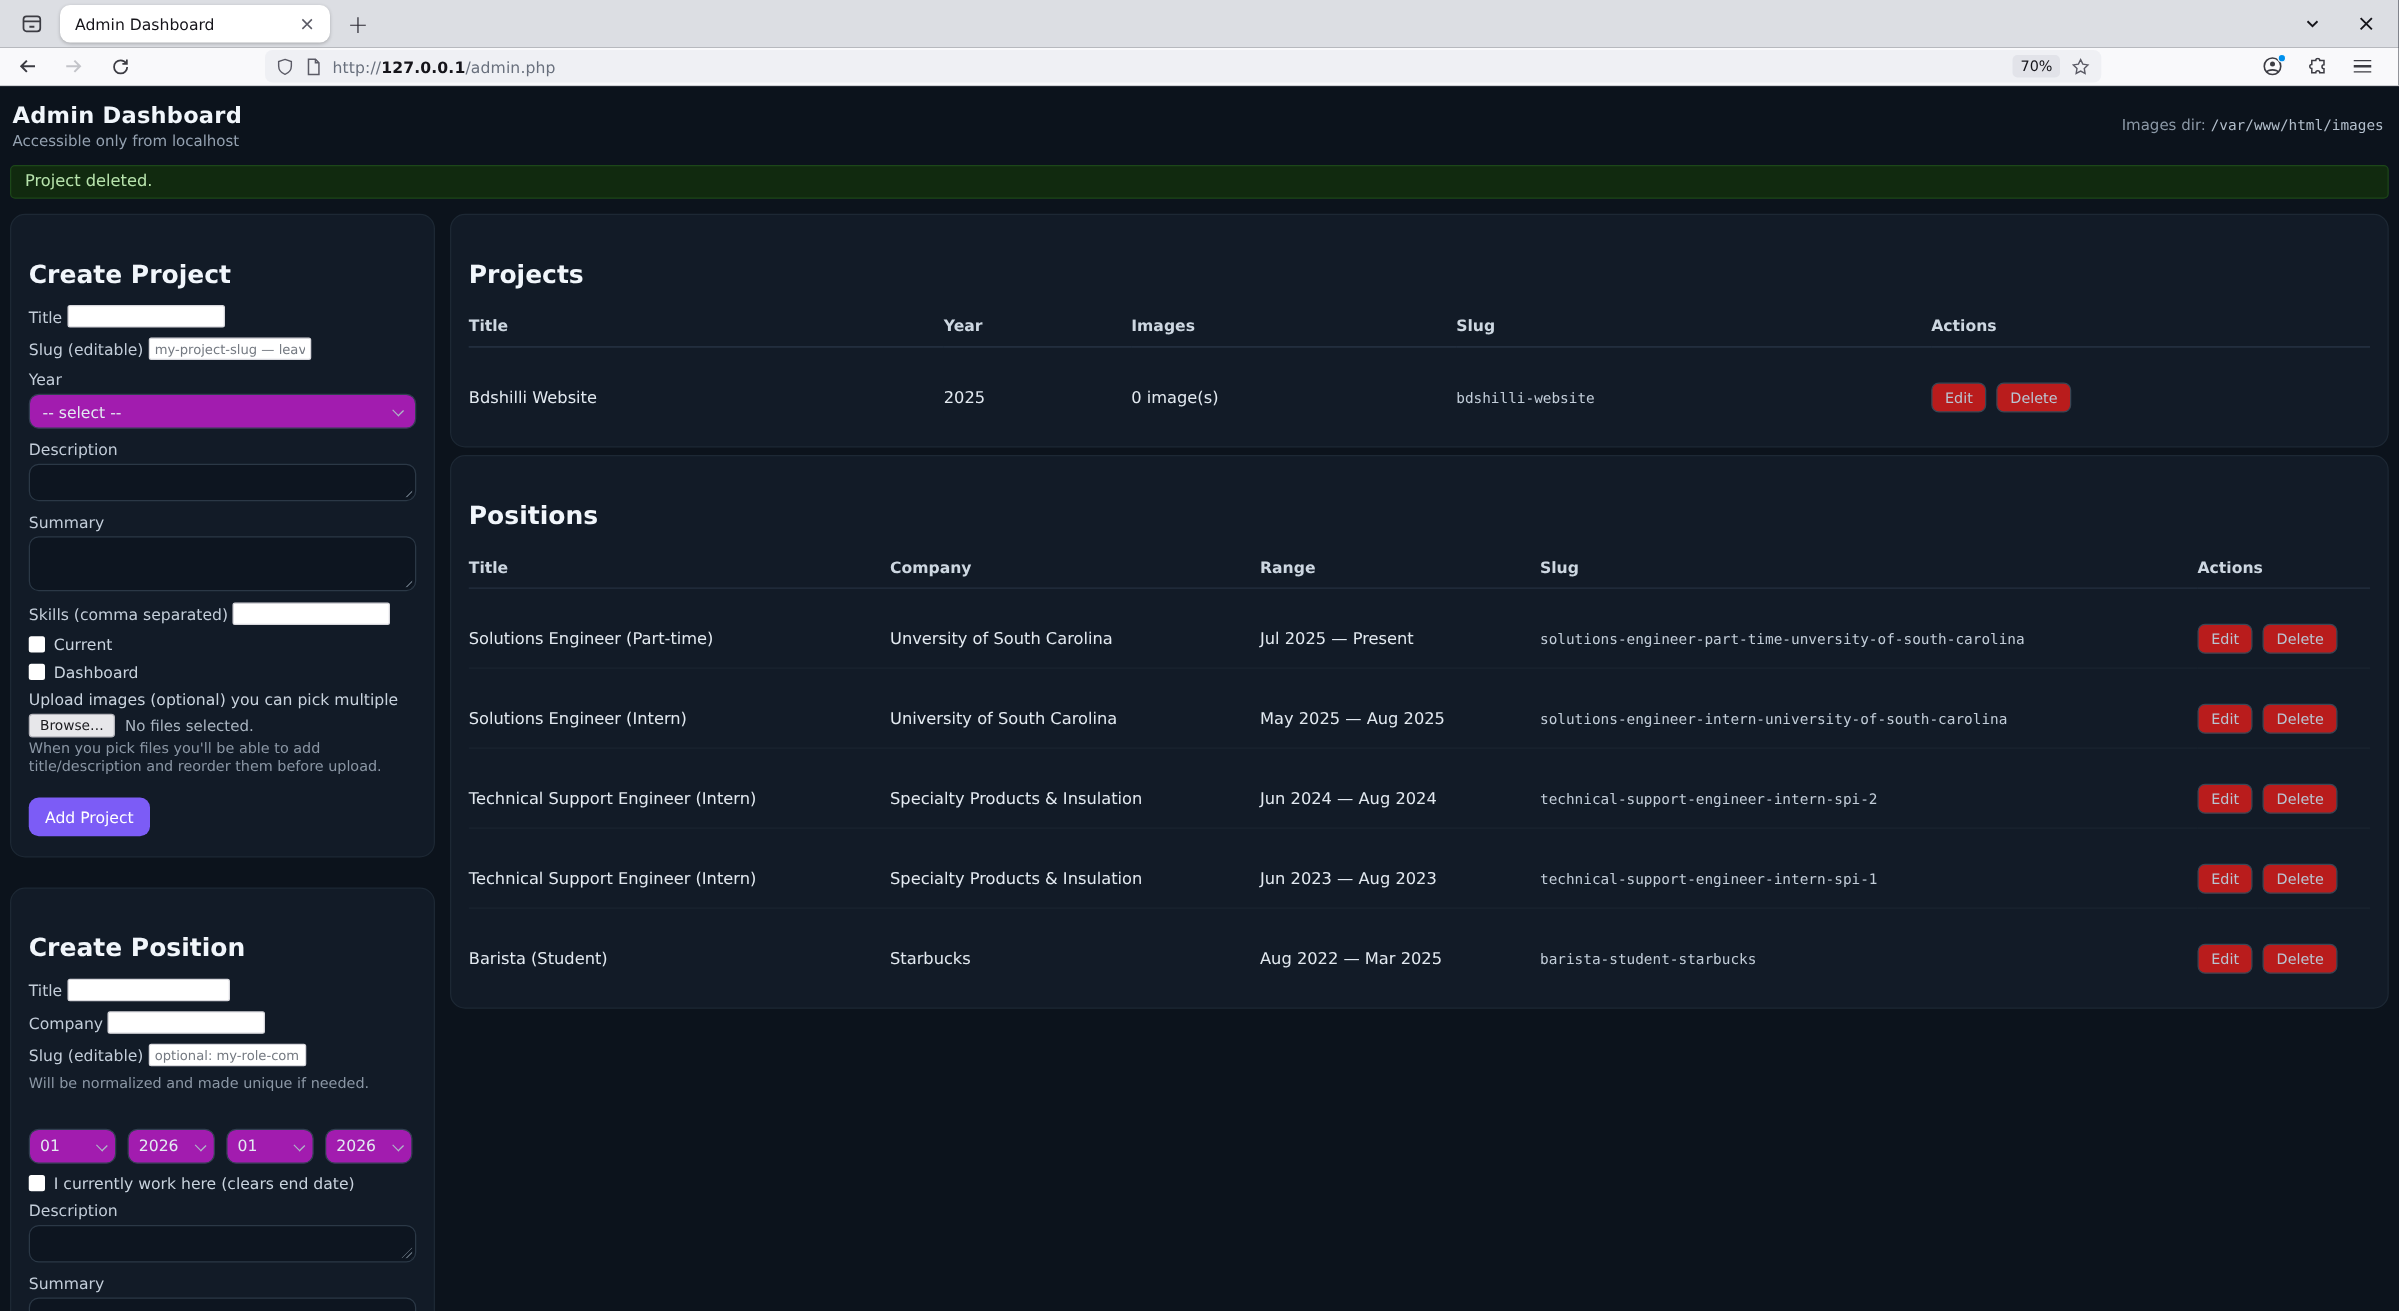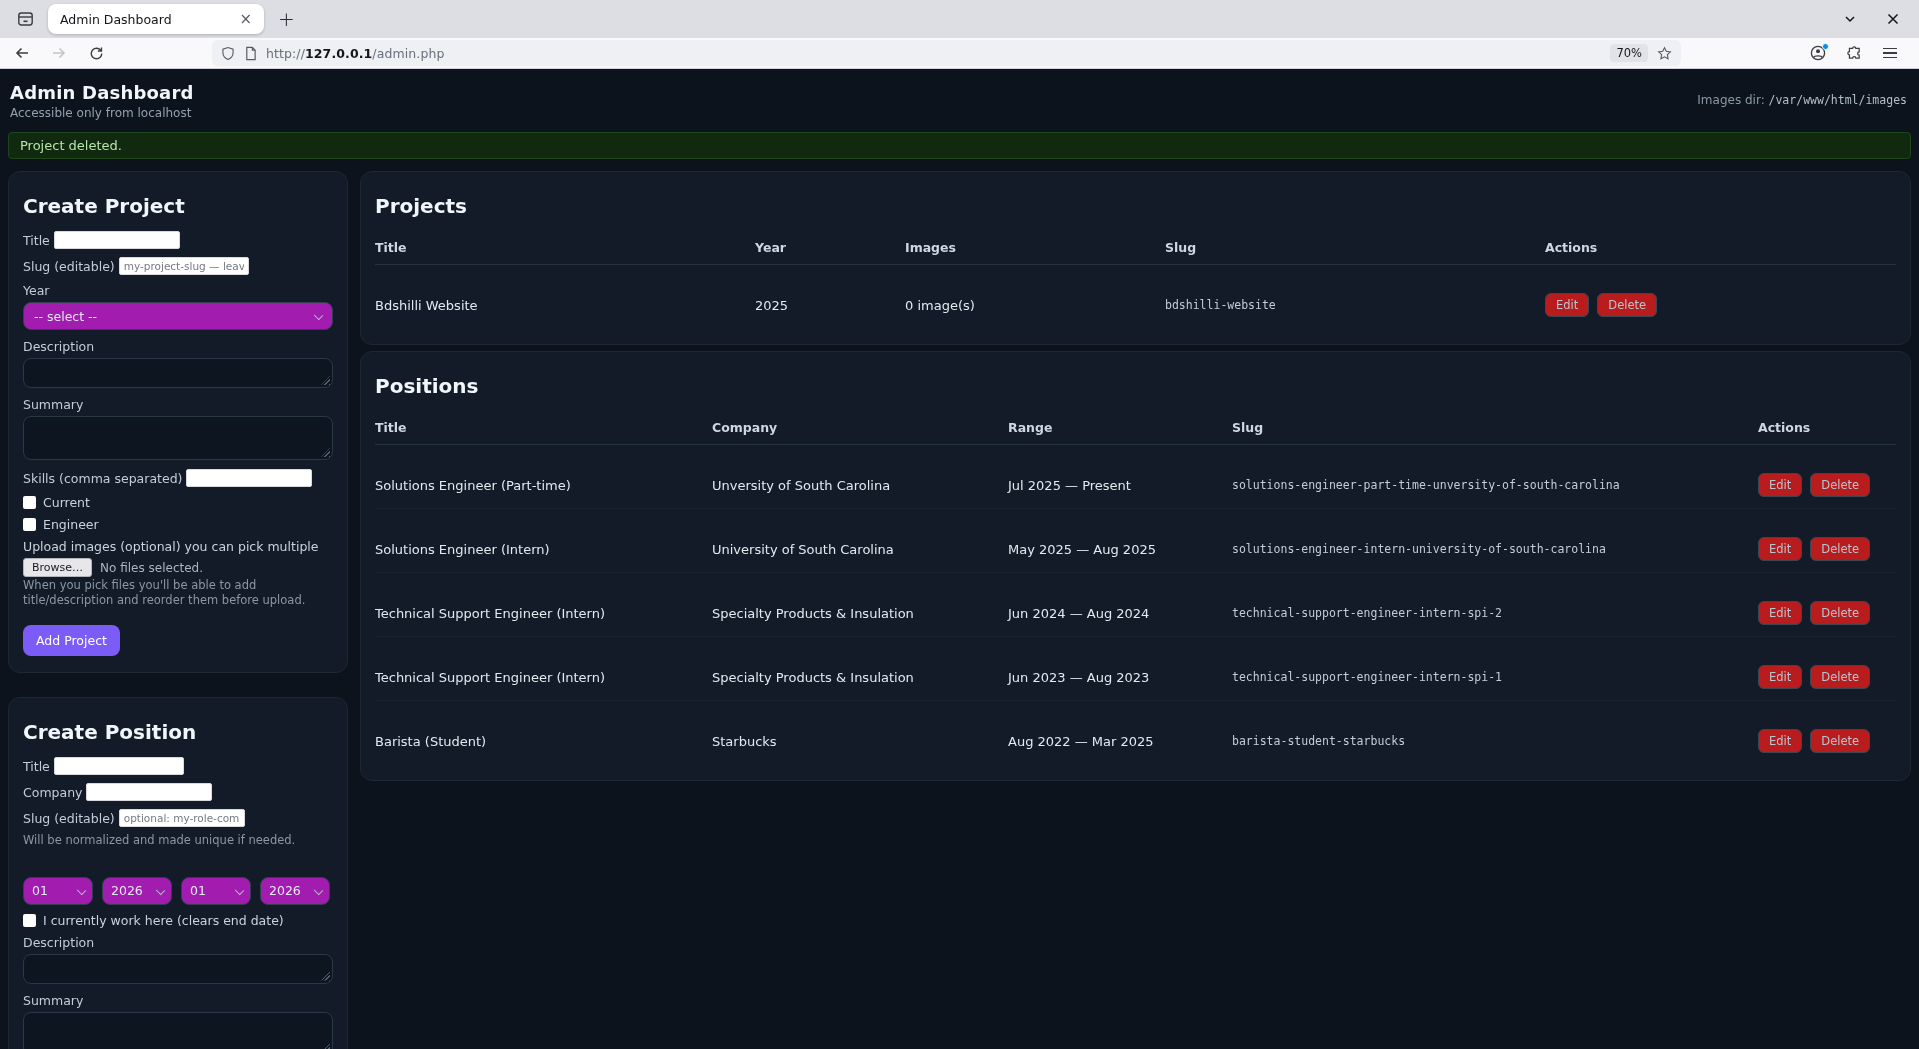--- a/index.html
+++ b/index.html
@@ -40,21 +40,21 @@
   .images-dir code { font-family:"DejaVu Sans Mono","Liberation Mono",monospace; color:#b3bfcc; font-size:11.5px; }
 
   .notice { margin:3px 8px 10px; height:27px; line-height:25px; padding:0 11px; border-radius:4px;
             background:#112a0f; border:1px solid #1d4719; color:#b7e3ac; font-size:13px; }
 
   .content { display:flex; gap:12px; padding:2px 8px 0; align-items:flex-start; }
   aside { width:340px; flex:none; display:flex; flex-direction:column; gap:24px; }
   main  { flex:1; display:flex; flex-direction:column; gap:6px; }
 
   .card { background:#121b27; border:1px solid #1d2834; border-radius:12px; padding:14px 14px 16px; }
-  .card h2 { font-size:20px; font-weight:700; color:#f1f6fb; margin:8px 0 13px; }
+  .card h2 { font-size:20px; font-weight:700; color:#f1f6fb; margin:21px 0 13px; }
 
   
   label, .lbl { font-size:12.5px; color:#c3cdd9; }
   .inline-field { display:flex; align-items:center; gap:4px; margin-bottom:8px; }
   .lite { height:18px; background:#fff; border:1px solid #d8d8dd; border-radius:2px; padding:0 4px;
           font-size:11px; color:#111; font-family:inherit; }
   .lite::placeholder { color:#757a82; font-size:10.5px; }
   .w126 { width:126px; } .w130 { width:130px; }
   .help { font-size:11.5px; color:#8b97a5; line-height:1.32; margin:-2px 0 9px; }
   .block-lbl { display:block; margin-bottom:4px; }
@@ -237,21 +237,21 @@
           <label>Skills (comma separated)</label>
           <input class="lite w126" style="">
         </div>
 
         <label class="check">
           <input type="checkbox" style="">
           <span>Current</span>
         </label>
         <label class="check">
           <input type="checkbox" style="">
-          <span>Engineer</span>
+          <span>Dashboard</span>
         </label>
 
         <div class="upl">Upload images (optional) you can pick multiple</div>
         <div class="file-row">
           <button class="browse">Browse…</button>
           <span class="no-files">No files selected.</span>
         </div>
         <p class="help">When you pick files you'll be able to add title/description and reorder them before upload.</p>
 
         <button class="primary">Add Project</button>

